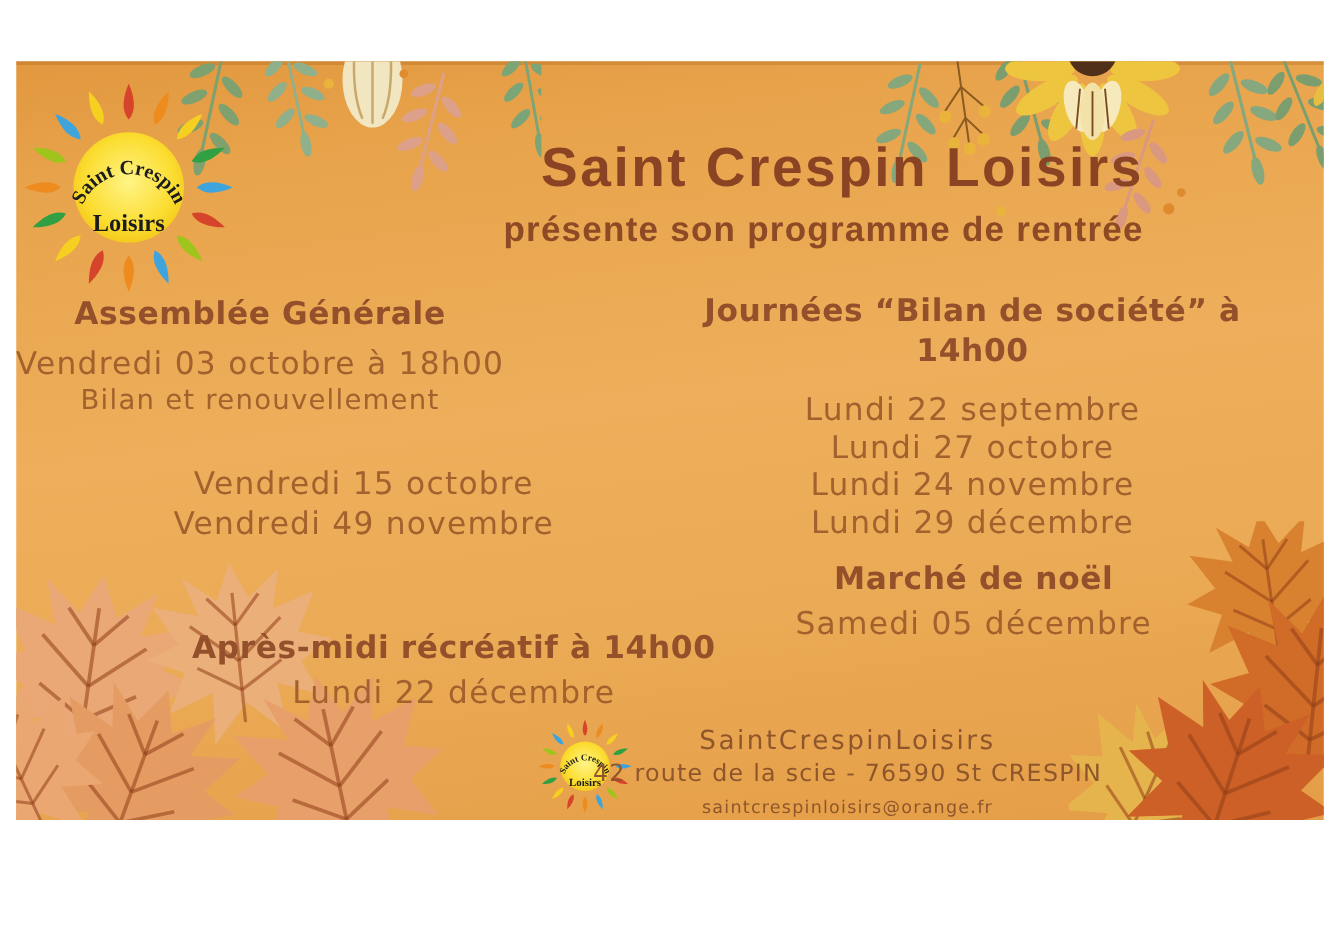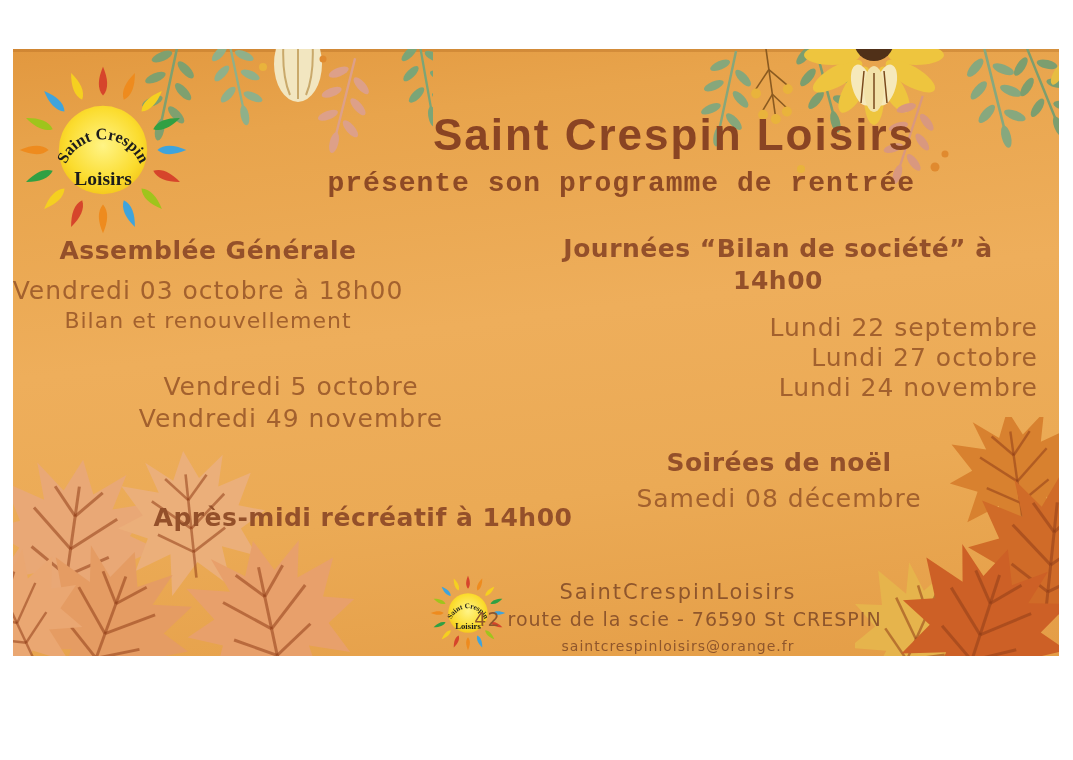--- a/index.html
+++ b/index.html
@@ -19,34 +19,34 @@
   .deco-bl{left:-12px;top:382px;}
   .deco-br{left:842px;top:368px;}
   .logo-big{position:absolute;left:5px;top:16px;width:170px;height:170px;}
   .logo-small{position:absolute;left:417px;top:526px;width:76px;height:76px;}
   .hdr{position:absolute;left:0;top:60px;width:902px;text-align:right;}
   .hdr h1{
     margin:0;font-family:"Liberation Sans",sans-serif;font-size:44px;font-weight:700;
     letter-spacing:2px;color:#8a4423;line-height:52px;
   }
   .hdr h2{
-    margin:6px 0 0 0;font-family:Liberation Mono, monospace;font-size:28px;font-weight:700;
+    margin:6px 0 0 0;font-family:Liberation Sans, sans-serif;font-size:28px;font-weight:700;
     letter-spacing:1px;color:#8e4a25;line-height:34px;
   }
   .evt{position:absolute;text-align:center;}
   .evt h3{
     margin:0;font-size:25px;font-weight:700;color:#94502a;
     line-height:32px;letter-spacing:.5px;
   }
   .evt p{margin:0;font-size:25px;font-weight:400;color:#a3612e;line-height:32px;letter-spacing:1px;}
   .evt p.small{font-size:22px;line-height:28px;}
   .gap-sm h3{margin-bottom:4px;}
   .gap-md h3{margin-bottom:8px;}
   .gap-lg h3{margin-bottom:16px;}
-  .dates p{line-height:30px;text-align:right;}
+  .dates p{line-height:30px;}
   .footer{position:absolute;left:455px;top:529px;width:420px;text-align:center;color:#8f562c;}
   .footer .org{margin:0;font-size:21px;line-height:28px;letter-spacing:2px;}
   .footer .addr{margin:0;font-size:19px;line-height:27px;letter-spacing:1px;}
   .footer .mail{margin:0;font-size:14px;line-height:27px;letter-spacing:1px;}
 </style>
 </head>
 <body>
 
 <svg style="position:absolute;width:0;height:0" aria-hidden="true">
   <defs>
@@ -256,38 +256,40 @@
       <h2>présente son programme de rentrée</h2>
     </div>
 
     <section class="evt gap-md" style="left:-20px;top:186px;width:430px">
       <h3>Assemblée Générale</h3>
       <p>Vendredi 03 octobre à 18h00</p>
       <p class="small">Bilan et renouvellement</p>
     </section>
 
     <section class="evt gap-sm" style="left:18px;top:322px;width:520px">
-      <p>Vendredi 5 octobre</p>
+      <p>Vendredi 15 octobre</p>
       <p>Vendredi 49 novembre</p>
     </section>
 
     <section class="evt gap-sm" style="left:90px;top:453px;width:520px">
       <h3>Après-midi récréatif à 14h00</h3>
+      <p>Lundi 22 décembre</p>
     </section>
 
     <section class="evt gap-lg dates" style="left:505px;top:184px;width:520px">
       <h3>Journées “Bilan de société” à 14h00</h3>
       <p>Lundi 22 septembre</p>
       <p>Lundi 27 octobre</p>
       <p>Lundi 24 novembre</p>
+      <p>Lundi 29 décembre</p>
     </section>
 
     <section class="evt gap-sm" style="left:506px;top:398px;width:520px">
-      <h3>Soirées de noël</h3>
-      <p>Samedi 08 décembre</p>
+      <h3>Marché de noël</h3>
+      <p>Samedi 05 décembre</p>
     </section>
 
     <div class="logo-small">
       <svg width="76" height="76" viewBox="0 0 200 200">
         <defs>
           <radialGradient id="sunGradB" cx="50%" cy="45%" r="60%">
             <stop offset="0%" stop-color="#fff486"></stop>
               <stop offset="70%" stop-color="#fbdc2e"></stop>
               <stop offset="100%" stop-color="#f2c318"></stop>
           </radialGradient>

